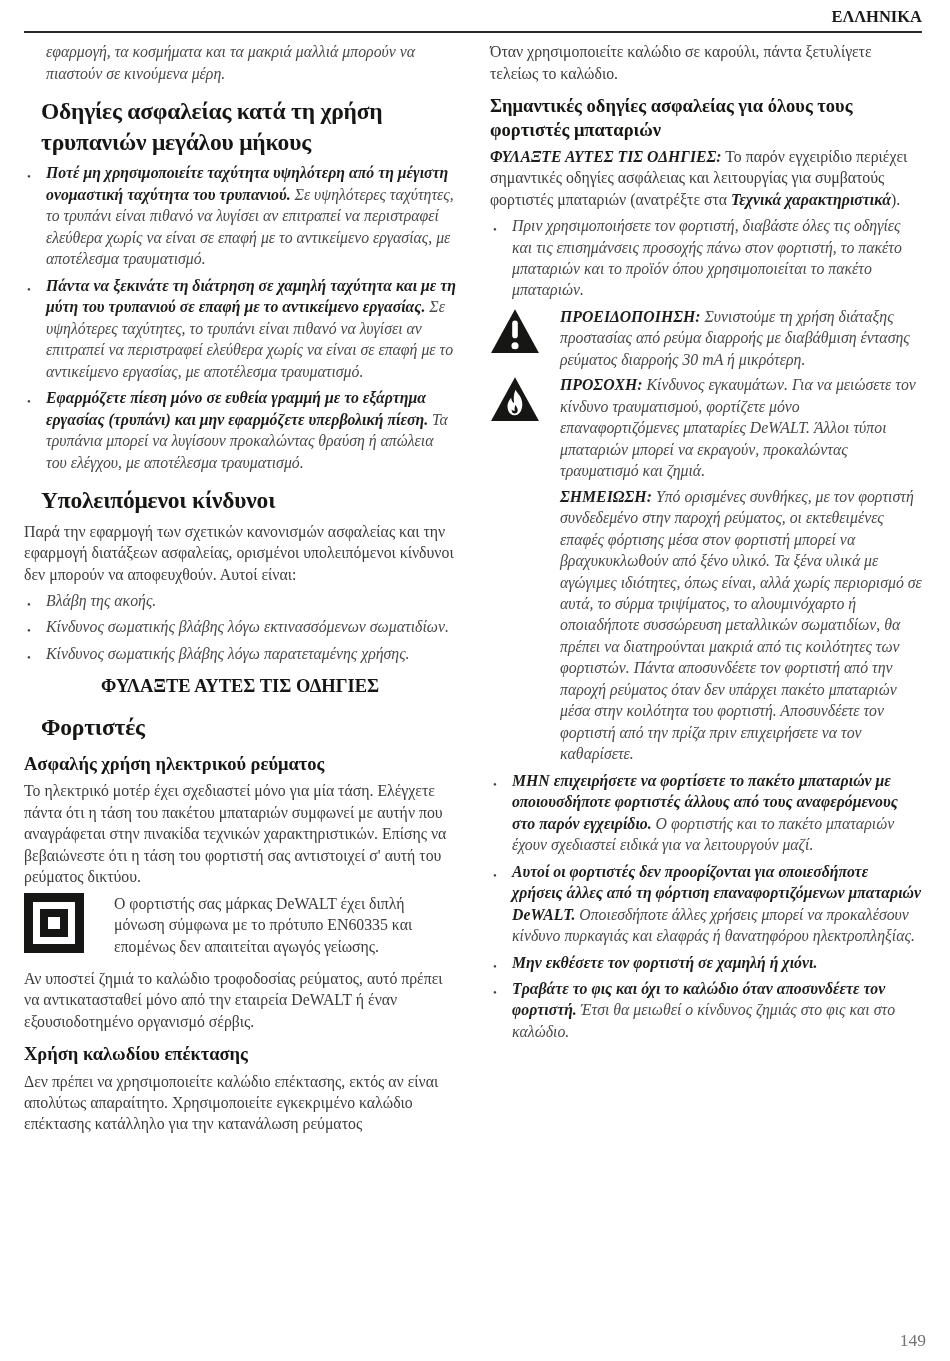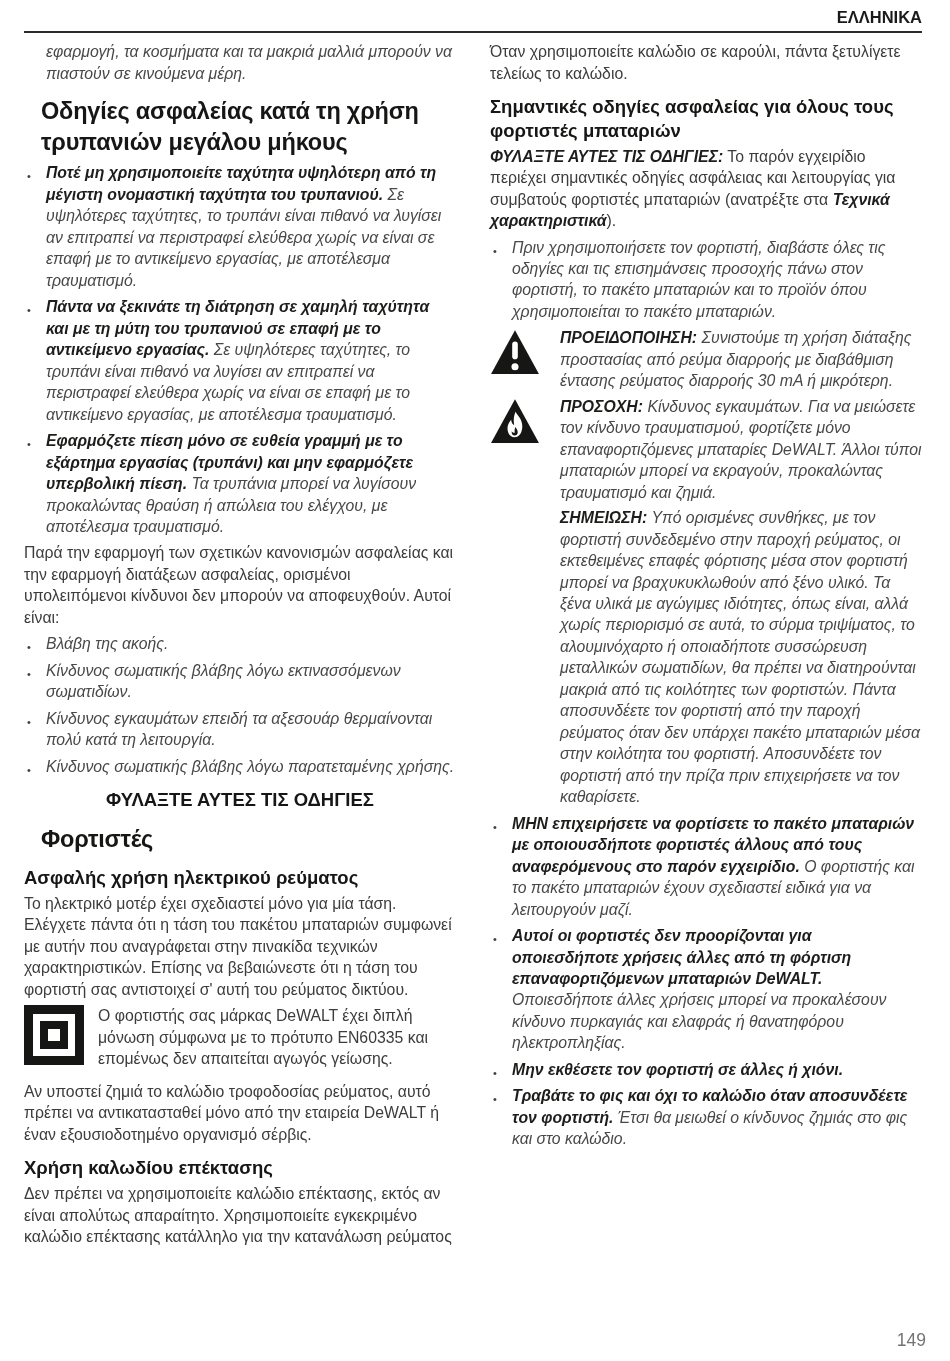--- a/index.html
+++ b/index.html
@@ -1,39 +1,39 @@
 <!DOCTYPE html>
 <html lang="el"><head>
 <meta charset="utf-8">
 <style>
   html,body{margin:0;padding:0;background:#e8e8e8;}
   .page{
     width:950px;height:1361px;background:#ffffff;margin:0 auto;
     box-sizing:border-box;position:relative;
     padding:6px 28px 0 24px;
-    font-family:Liberation Sans, sans-serif;
+    font-family:Liberation Serif, serif;
     color:#3c3c3e;font-size:15.8px;line-height:1.36;
     overflow:hidden;
   }
   .hdr-lang{text-align:right;font-weight:bold;color:#1a1a18;font-size:16.5px;padding-right:0;}
   .hdr-rule{border:none;border-top:2px solid #2b2b29;margin:3px 0 8px 0;}
   .cols{display:flex;gap:34px;}
   .col{width:432px;flex:0 0 432px;}
   h1{font-size:23.5px;line-height:1.3;color:#161614;margin:12px 0 5px 17px;font-weight:bold;letter-spacing:-0.2px;}
   h2{font-size:18.5px;line-height:1.25;color:#161614;margin:11px 0 4px 0;font-weight:bold;}
   p{margin:0 0 5px 0;}
   .i{font-style:italic;color:#48484a;}
   .bi{font-style:italic;font-weight:bold;color:#1d1d1b;}
   .indent{margin-left:22px;}
   .bullet{display:flex;margin:0 0 5px 0;}
   .bullet .marker{flex:0 0 22px;color:#3c3c3e;}
   .bullet .marker::before{content:"•";font-size:11px;position:relative;top:2px;left:3px;}
   .bullet p{margin:0;flex:1;}
   .save-line{text-align:center;font-weight:bold;color:#161614;font-size:18.5px;margin:10px 0 4px 0;}
-  .insul-row{display:flex;gap:14px;align-items:flex-start;margin:4px 0 6px 0;}
+  .insul-row{display:flex;gap:30px;align-items:flex-start;margin:4px 0 6px 0;}
   .insul-icon{flex:0 0 60px;width:60px;height:60px;box-sizing:border-box;border:9px solid #161614;display:flex;align-items:center;justify-content:center;}
   .insul-icon .inner{width:28px;height:28px;box-sizing:border-box;border:8px solid #161614;}
   .warn{display:flex;gap:20px;margin:2px 0 4px 0;}
   .warn .wicon{flex:0 0 50px;padding-top:2px;}
   .warn .wicon svg{display:block;}
   .warn p{margin:0;flex:1;}
   .note-block{margin-left:70px;}
   .pageno{position:absolute;right:24px;bottom:8px;color:#737373;font-size:17.5px;}
 </style>
 </head>
@@ -58,33 +58,30 @@
       </div>
       <div class="bullet">
         <span class="marker"></span>
         <p><span class="bi">Πάντα να ξεκινάτε τη διάτρηση σε χαμηλή ταχύτητα και με τη μύτη του τρυπανιού σε επαφή με το αντικείμενο εργασίας.</span> <span class="i">Σε υψηλότερες ταχύτητες, το τρυπάνι είναι πιθανό να λυγίσει αν επιτραπεί να περιστραφεί ελεύθερα χωρίς να είναι σε επαφή με το αντικείμενο εργασίας, με αποτέλεσμα τραυματισμό.</span></p>
       </div>
       <div class="bullet">
         <span class="marker"></span>
         <p><span class="bi">Εφαρμόζετε πίεση μόνο σε ευθεία γραμμή με το εξάρτημα εργασίας (τρυπάνι) και μην εφαρμόζετε υπερβολική πίεση.</span> <span class="i">Τα τρυπάνια μπορεί να λυγίσουν προκαλώντας θραύση ή απώλεια του ελέγχου, με αποτέλεσμα τραυματισμό.</span></p>
       </div>
 
+      <h1>Υπολειπόμενοι κίνδυνοι</h1>
       <p>Παρά την εφαρμογή των σχετικών κανονισμών ασφαλείας και την εφαρμογή διατάξεων ασφαλείας, ορισμένοι υπολειπόμενοι κίνδυνοι δεν μπορούν να αποφευχθούν. Αυτοί είναι:</p>
 
       <div class="bullet">
         <span class="marker"></span>
         <p><span class="i">Βλάβη της ακοής.</span></p>
       </div>
       <div class="bullet">
         <span class="marker"></span>
         <p><span class="i">Κίνδυνος σωματικής βλάβης λόγω εκτινασσόμενων σωματιδίων.</span></p>
-      </div>
-      <div class="bullet">
-        <span class="marker"></span>
-        <p><span class="i">Κίνδυνος εγκαυμάτων επειδή τα αξεσουάρ θερμαίνονται πολύ κατά τη λειτουργία.</span></p>
       </div>
       <div class="bullet">
         <span class="marker"></span>
         <p><span class="i">Κίνδυνος σωματικής βλάβης λόγω παρατεταμένης χρήσης.</span></p>
       </div>
 
       <div class="save-line">ΦΥΛΑΞΤΕ ΑΥΤΕΣ ΤΙΣ ΟΔΗΓΙΕΣ</div>
 
       <h1>Φορτιστές</h1>
 
@@ -148,21 +145,21 @@
       <div class="bullet">
         <span class="marker"></span>
         <p><span class="bi">ΜΗΝ επιχειρήσετε να φορτίσετε το πακέτο μπαταριών με οποιουσδήποτε φορτιστές άλλους από τους αναφερόμενους στο παρόν εγχειρίδιο.</span> <span class="i">Ο φορτιστής και το πακέτο μπαταριών έχουν σχεδιαστεί ειδικά για να λειτουργούν μαζί.</span></p>
       </div>
       <div class="bullet">
         <span class="marker"></span>
         <p><span class="bi">Αυτοί οι φορτιστές δεν προορίζονται για οποιεσδήποτε χρήσεις άλλες από τη φόρτιση επαναφορτιζόμενων μπαταριών DeWALT.</span> <span class="i">Οποιεσδήποτε άλλες χρήσεις μπορεί να προκαλέσουν κίνδυνο πυρκαγιάς και ελαφράς ή θανατηφόρου ηλεκτροπληξίας.</span></p>
       </div>
       <div class="bullet">
         <span class="marker"></span>
-        <p><span class="bi">Μην εκθέσετε τον φορτιστή σε άλλες ή χιόνι.</span> <span class="i"></span></p>
+        <p><span class="bi">Μην εκθέσετε τον φορτιστή σε χαμηλή ή χιόνι.</span> <span class="i"></span></p>
       </div>
       <div class="bullet">
         <span class="marker"></span>
         <p><span class="bi">Τραβάτε το φις και όχι το καλώδιο όταν αποσυνδέετε τον φορτιστή.</span> <span class="i">Έτσι θα μειωθεί ο κίνδυνος ζημιάς στο φις και στο καλώδιο.</span></p>
       </div>
 
     </div>
   </div>
 
   <div class="pageno">149</div>

